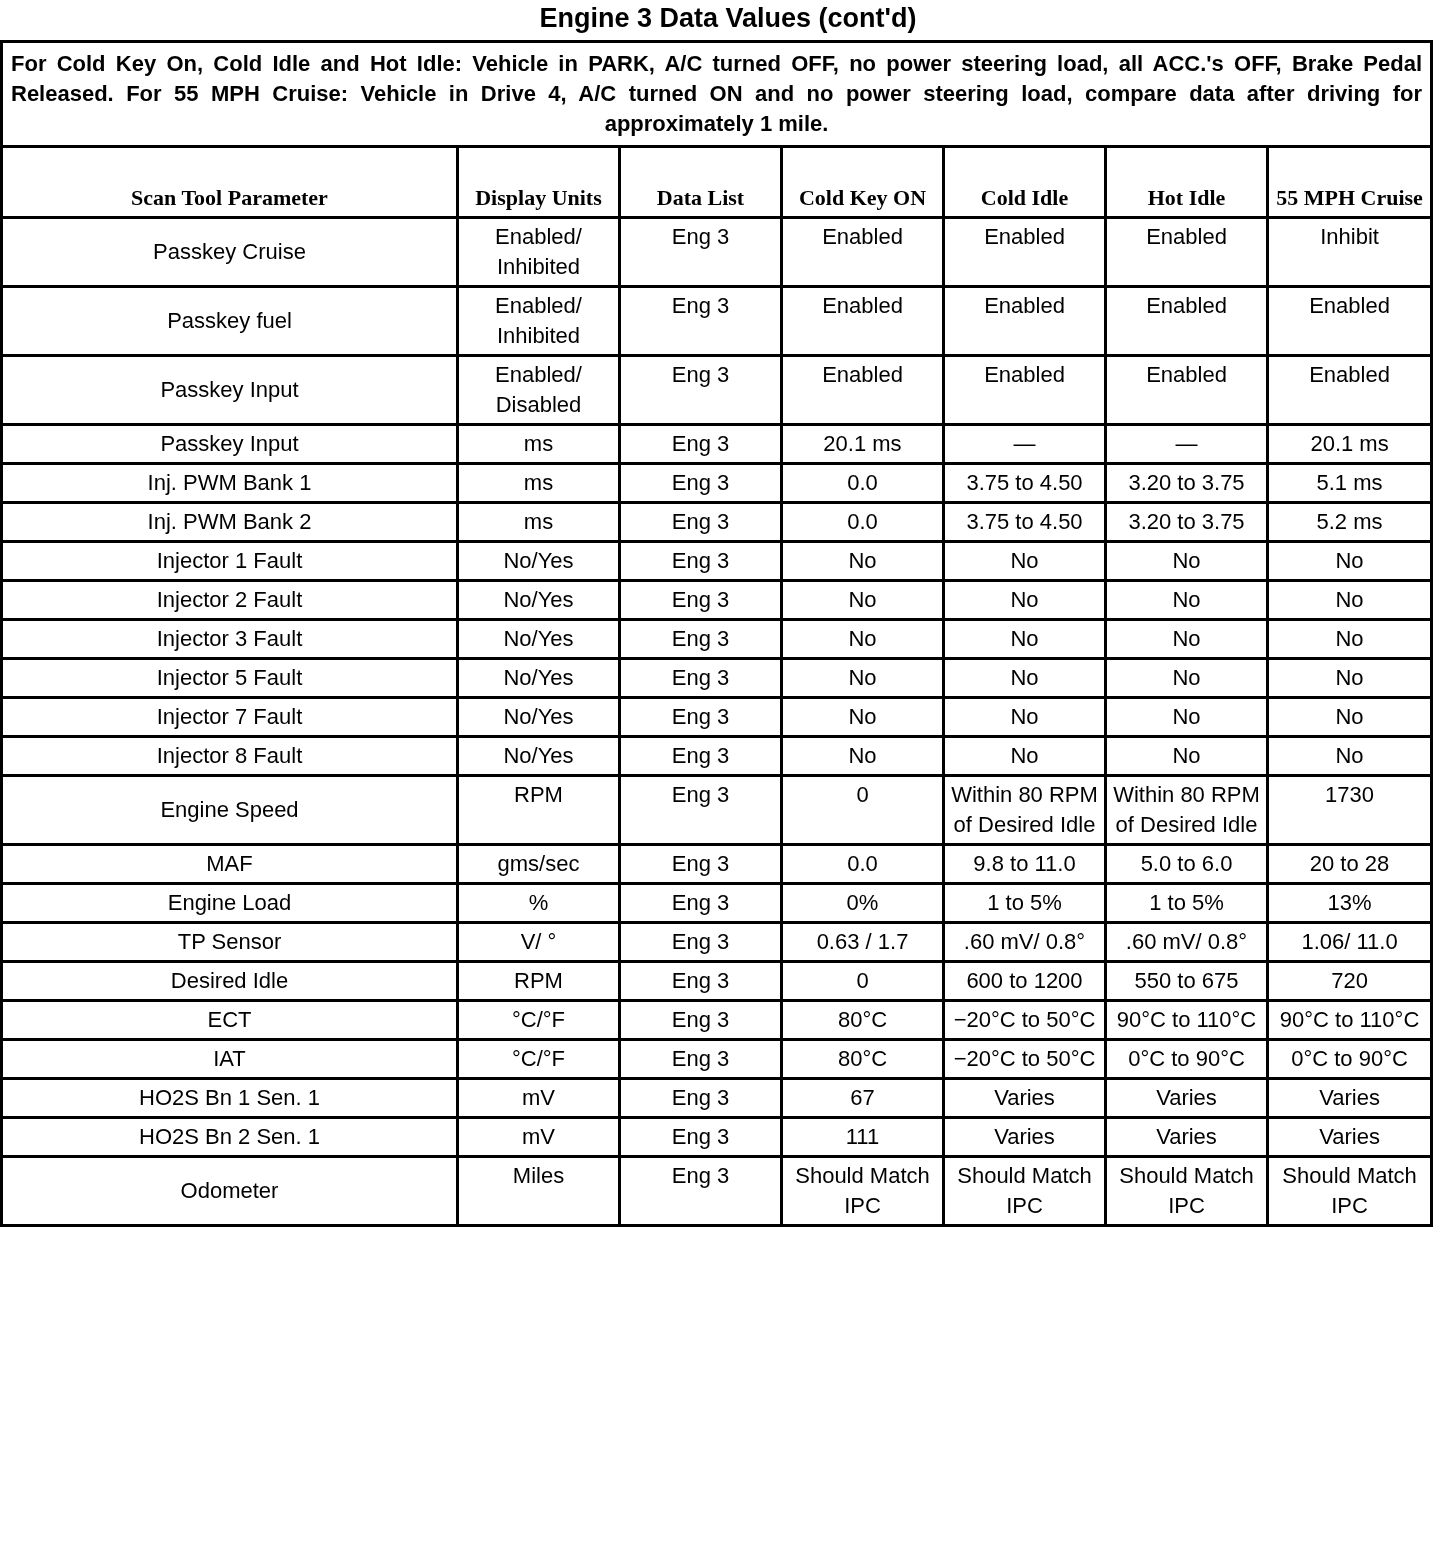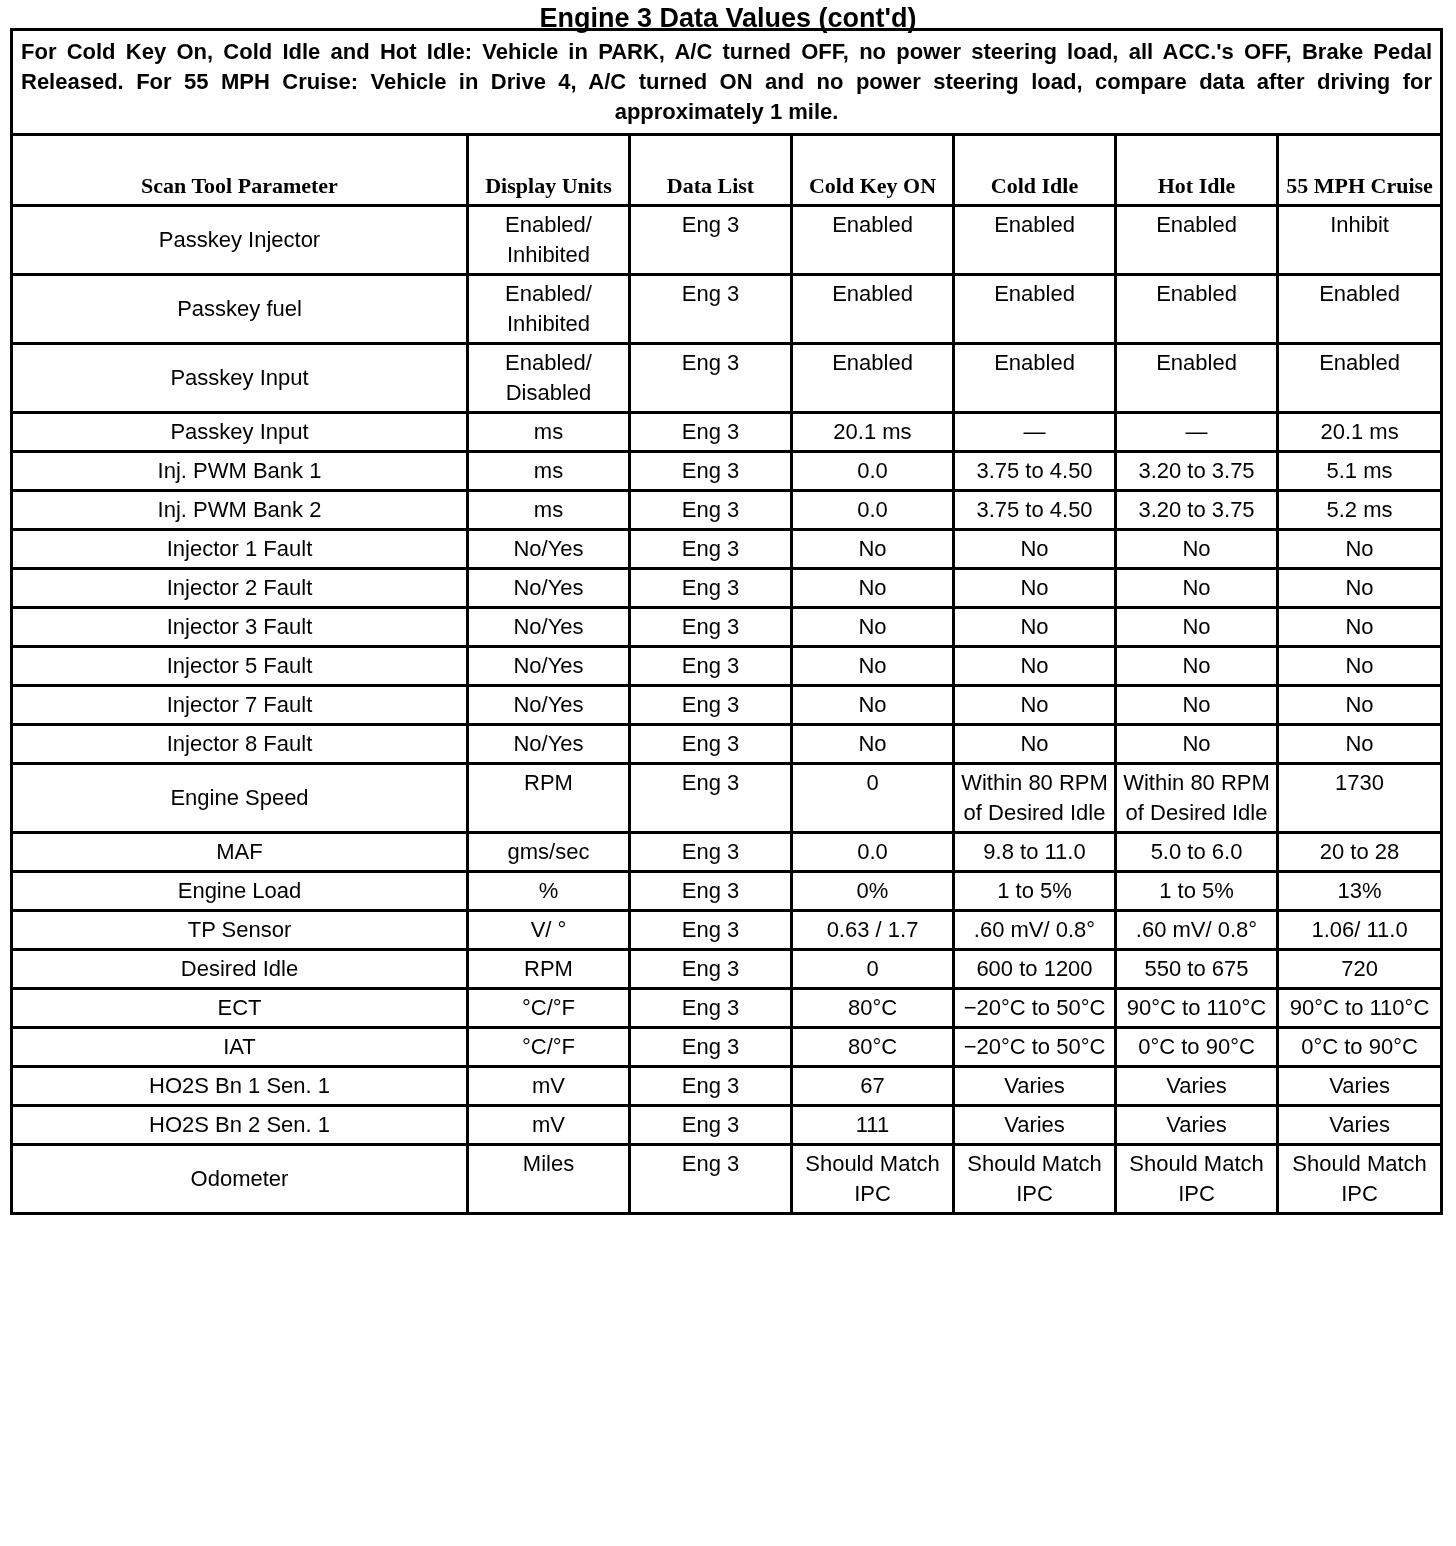--- a/index.html
+++ b/index.html
@@ -1,18 +1,18 @@
 <!DOCTYPE html>
 <html><head>
 <meta charset="utf-8">
 <style>
   html, body { margin: 0; padding: 0; background: #ffffff; }
   body { width: 1456px; height: 1546px; font-family: "Liberation Sans", sans-serif; color: #000; }
-  .title { text-align: center; font-weight: bold; font-size: 27px; height: 28px; line-height: 36px; padding-top: 0; }
-  table { border-collapse: collapse; margin-left: 10px; width: 1430px; table-layout: fixed; }
+  .title { text-align: center; font-weight: bold; font-size: 27px; height: 40px; line-height: 36px; padding-top: 0; }
+  table { border-collapse: collapse; width: 1430px; table-layout: fixed; }
   td, th { border: 3px solid #000; text-align: center; font-size: 22px; padding: 3px 2px; vertical-align: top; line-height: 30px; }
   .note { font-weight: bold; font-size: 22px; text-align: justify; text-align-last: center; padding: 6px 8px; line-height: 30px; }
   th { font-weight: bold; vertical-align: bottom; height: 62px; font-family: Liberation Serif, serif; }
   td.param { vertical-align: middle; }
 </style>
 </head>
 <body>
 
 <div class="title">Engine 3 Data Values (cont'd)</div>
 <table>
@@ -34,21 +34,21 @@
         <th>Display Units</th>
         <th>Data List</th>
         <th>Cold Key ON</th>
         <th>Cold Idle</th>
         <th>Hot Idle</th>
         <th>55 MPH Cruise</th>
       </tr>
   </thead>
   <tbody id="tbody">
       <tr>
-        <td class="param">Passkey Injector</td>
+        <td class="param">Passkey Cruise</td>
         <td>Enabled/ Inhibited</td>
         <td>Eng 3</td>
         <td>Enabled</td>
         <td>Enabled</td>
         <td>Enabled</td>
         <td>Inhibit</td>
       </tr>
       <tr>
         <td class="param">Passkey fuel</td>
         <td>Enabled/ Inhibited</td>

